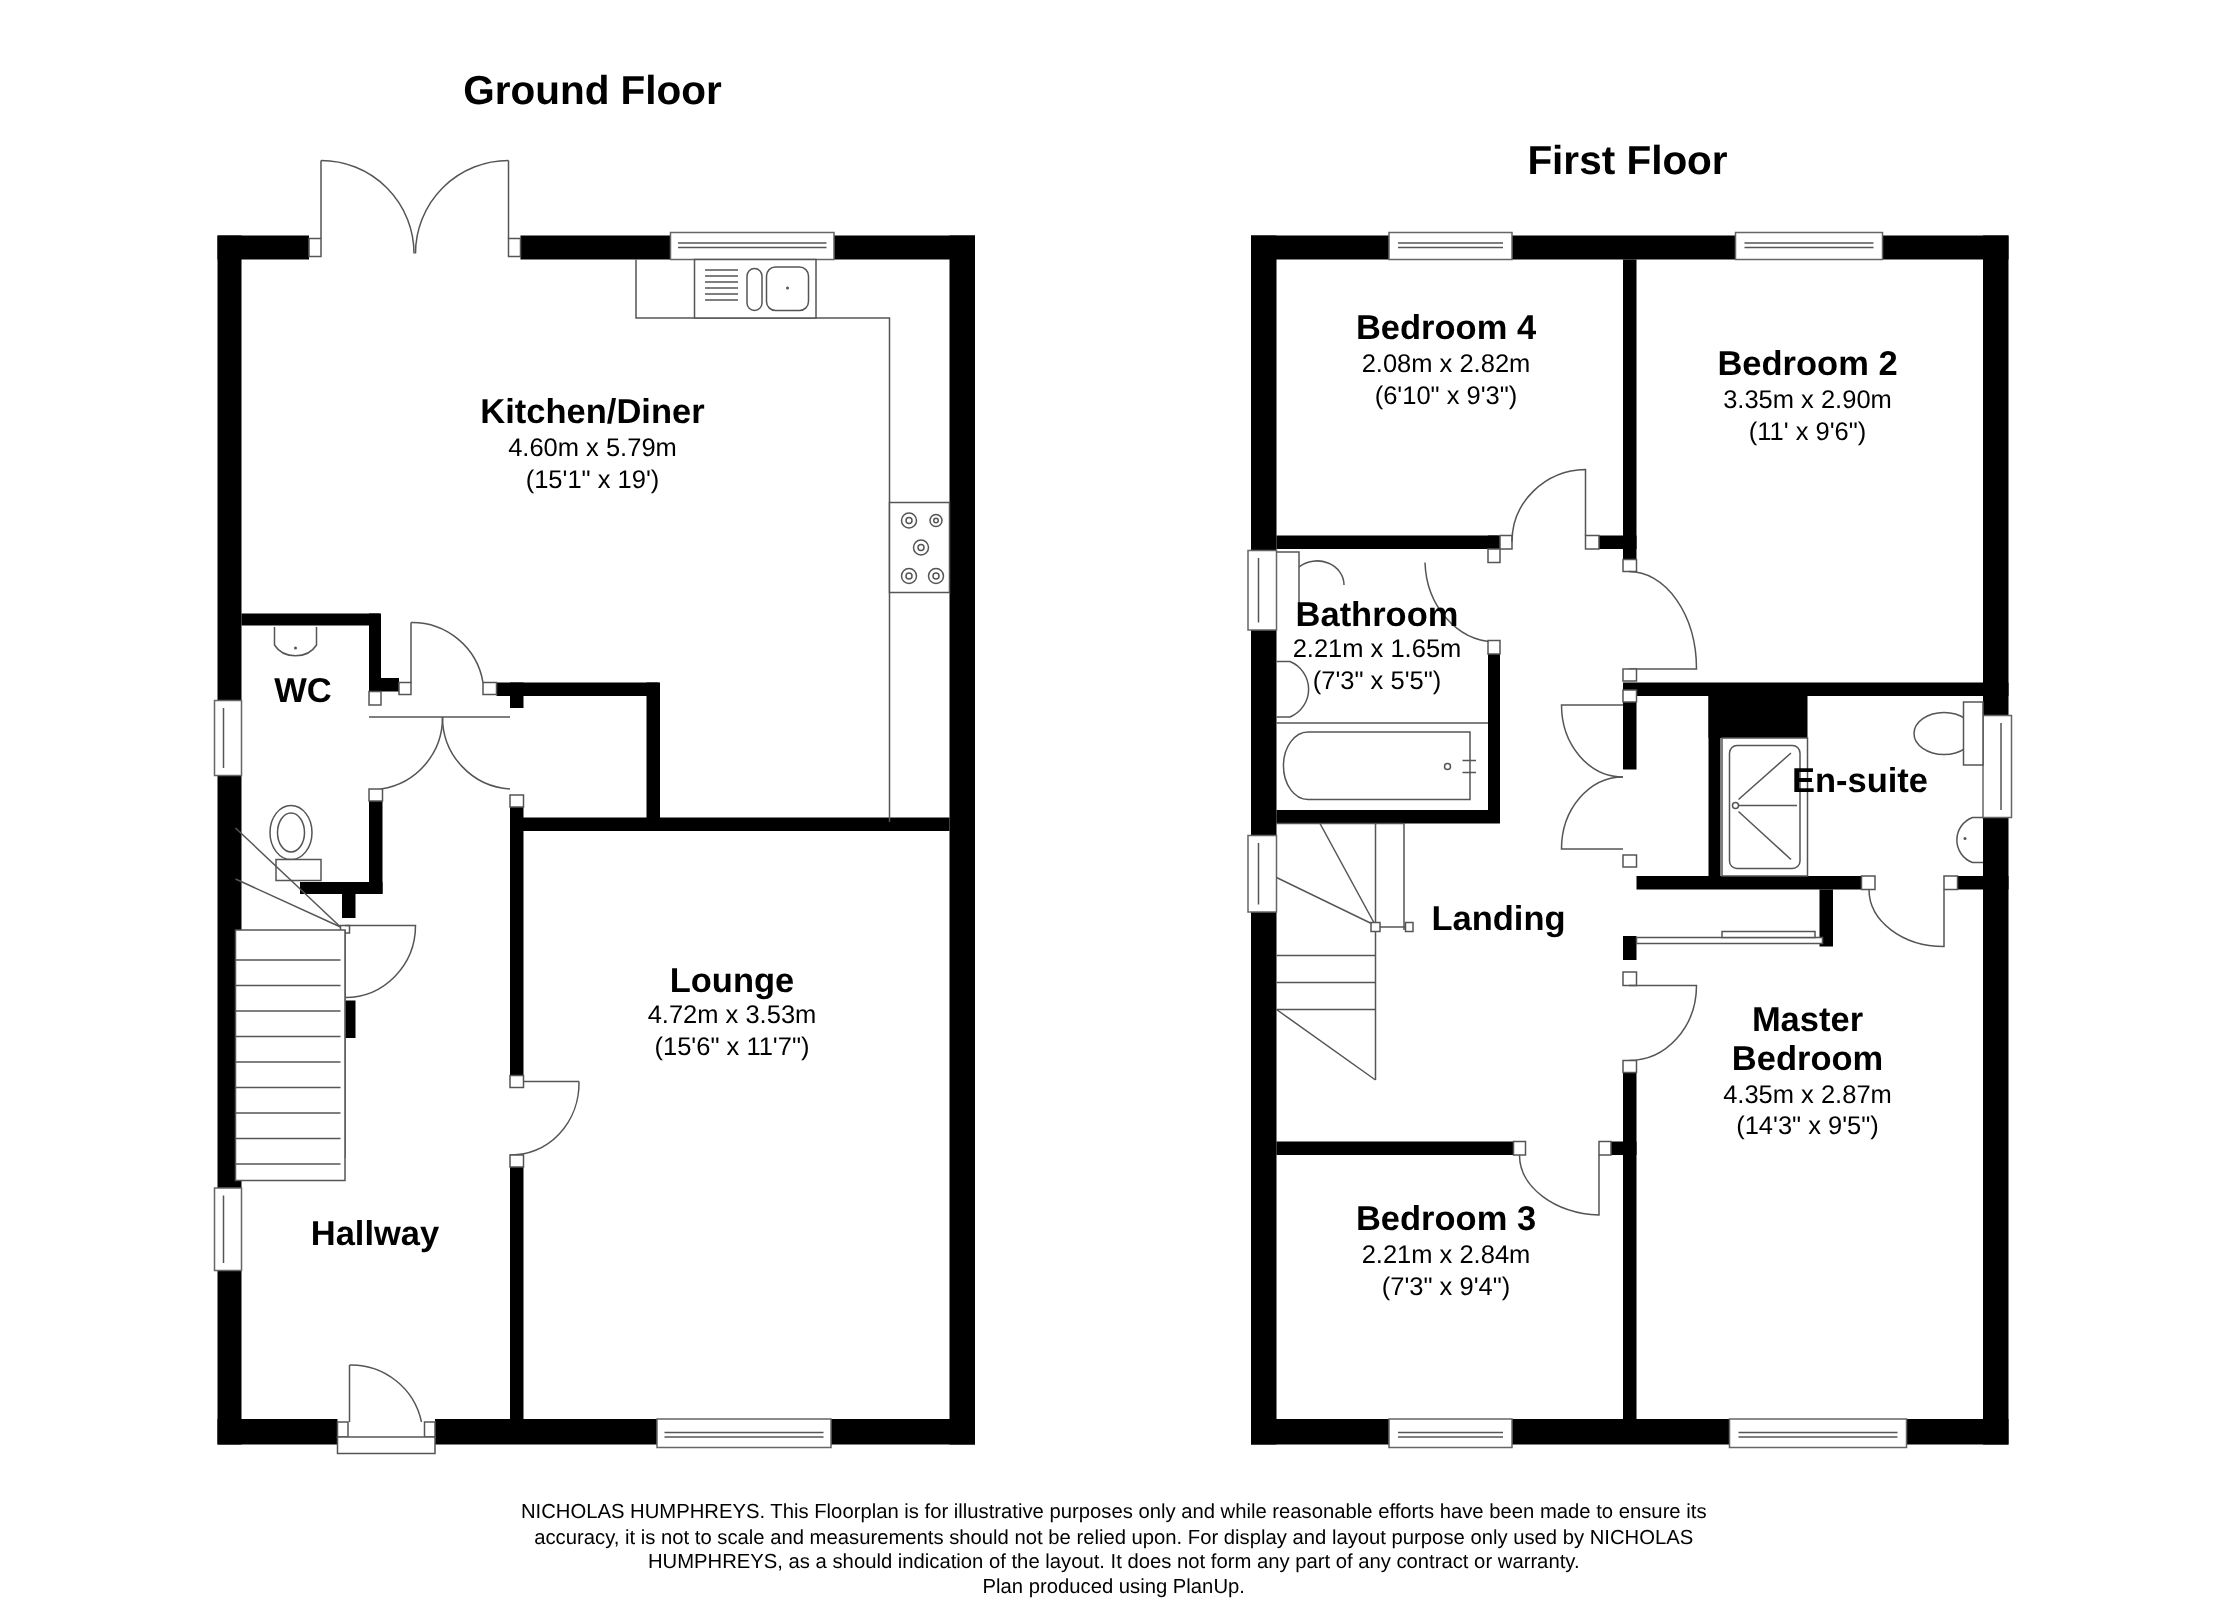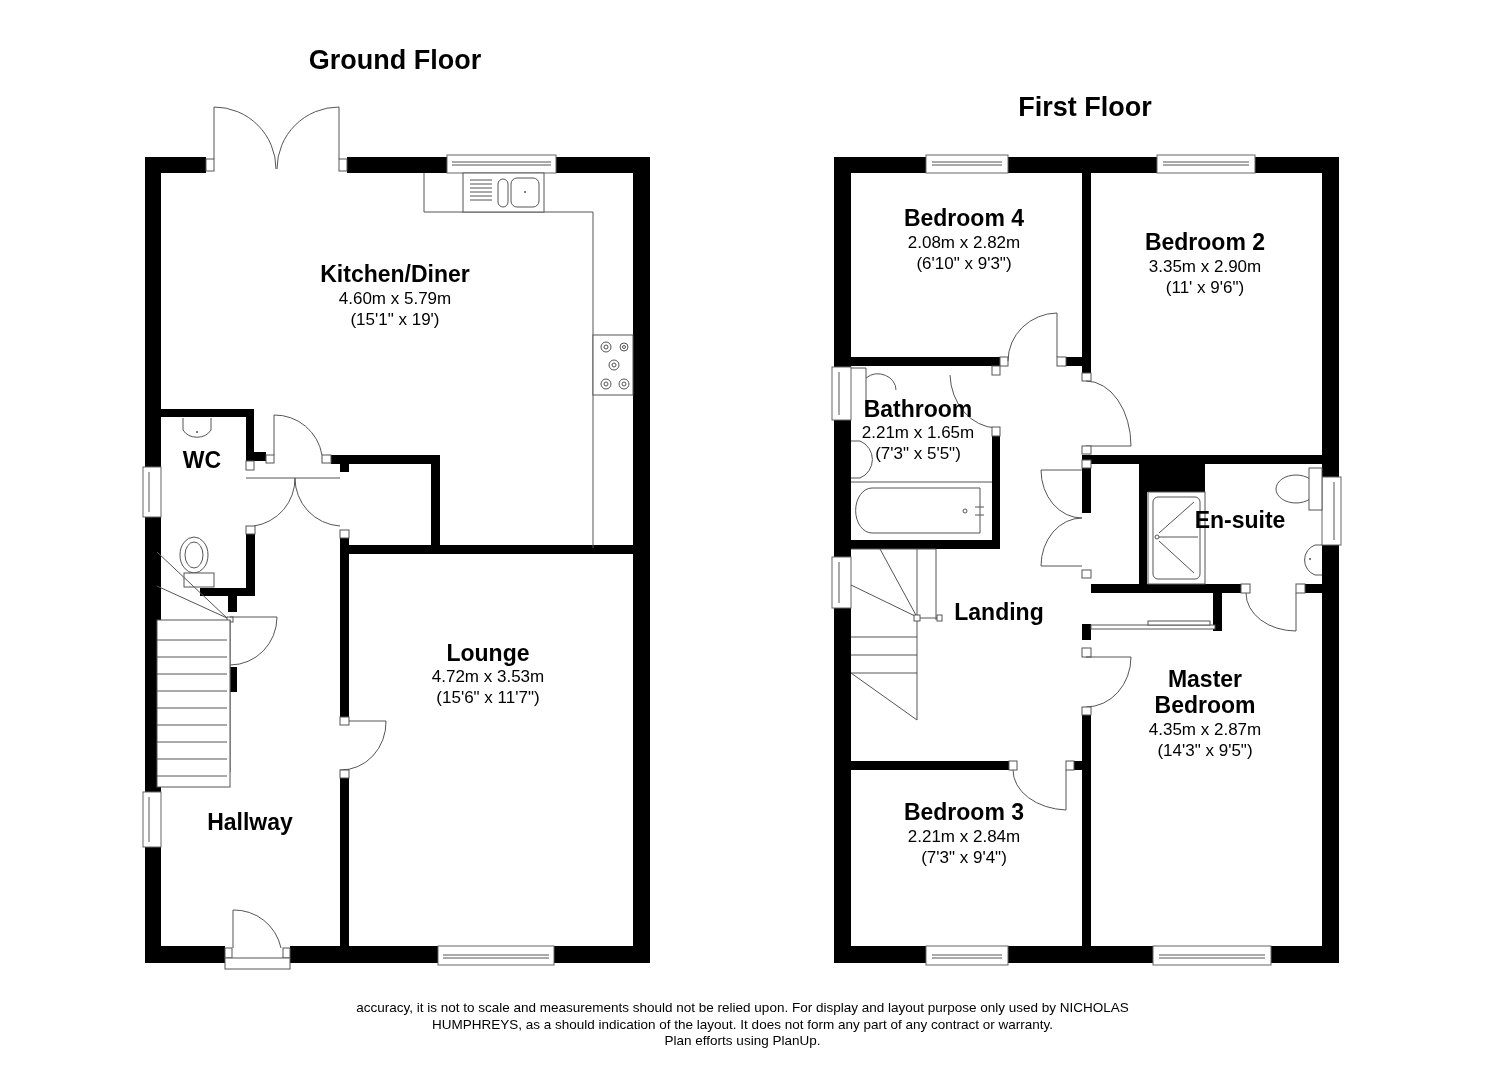--- a/index.html
+++ b/index.html
@@ -328,16 +328,17 @@
     </g>
     <g>
       <text class="t-room" x="964" y="820" text-anchor="middle">Bedroom 3</text>
       <text class="t-dim" x="964" y="842" text-anchor="middle">2.21m x 2.84m</text>
       <text class="t-dim" x="964" y="863" text-anchor="middle">(7'3" x 9'4")</text>
     </g>
   </g>
 </svg>
 
 <div class="disclaimer">
+  <span>NICHOLAS HUMPHREYS. This Floorplan is for illustrative purposes only and while reasonable efforts have been made to ensure its</span>
   <span>accuracy, it is not to scale and measurements should not be relied upon. For display and layout purpose only used by NICHOLAS</span>
   <span>HUMPHREYS, as a should indication of the layout. It does not form any part of any contract or warranty.</span>
-  <span>Plan efforts using PlanUp.</span>
+  <span>Plan produced using PlanUp.</span>
 </div>
 
 </body></html>

